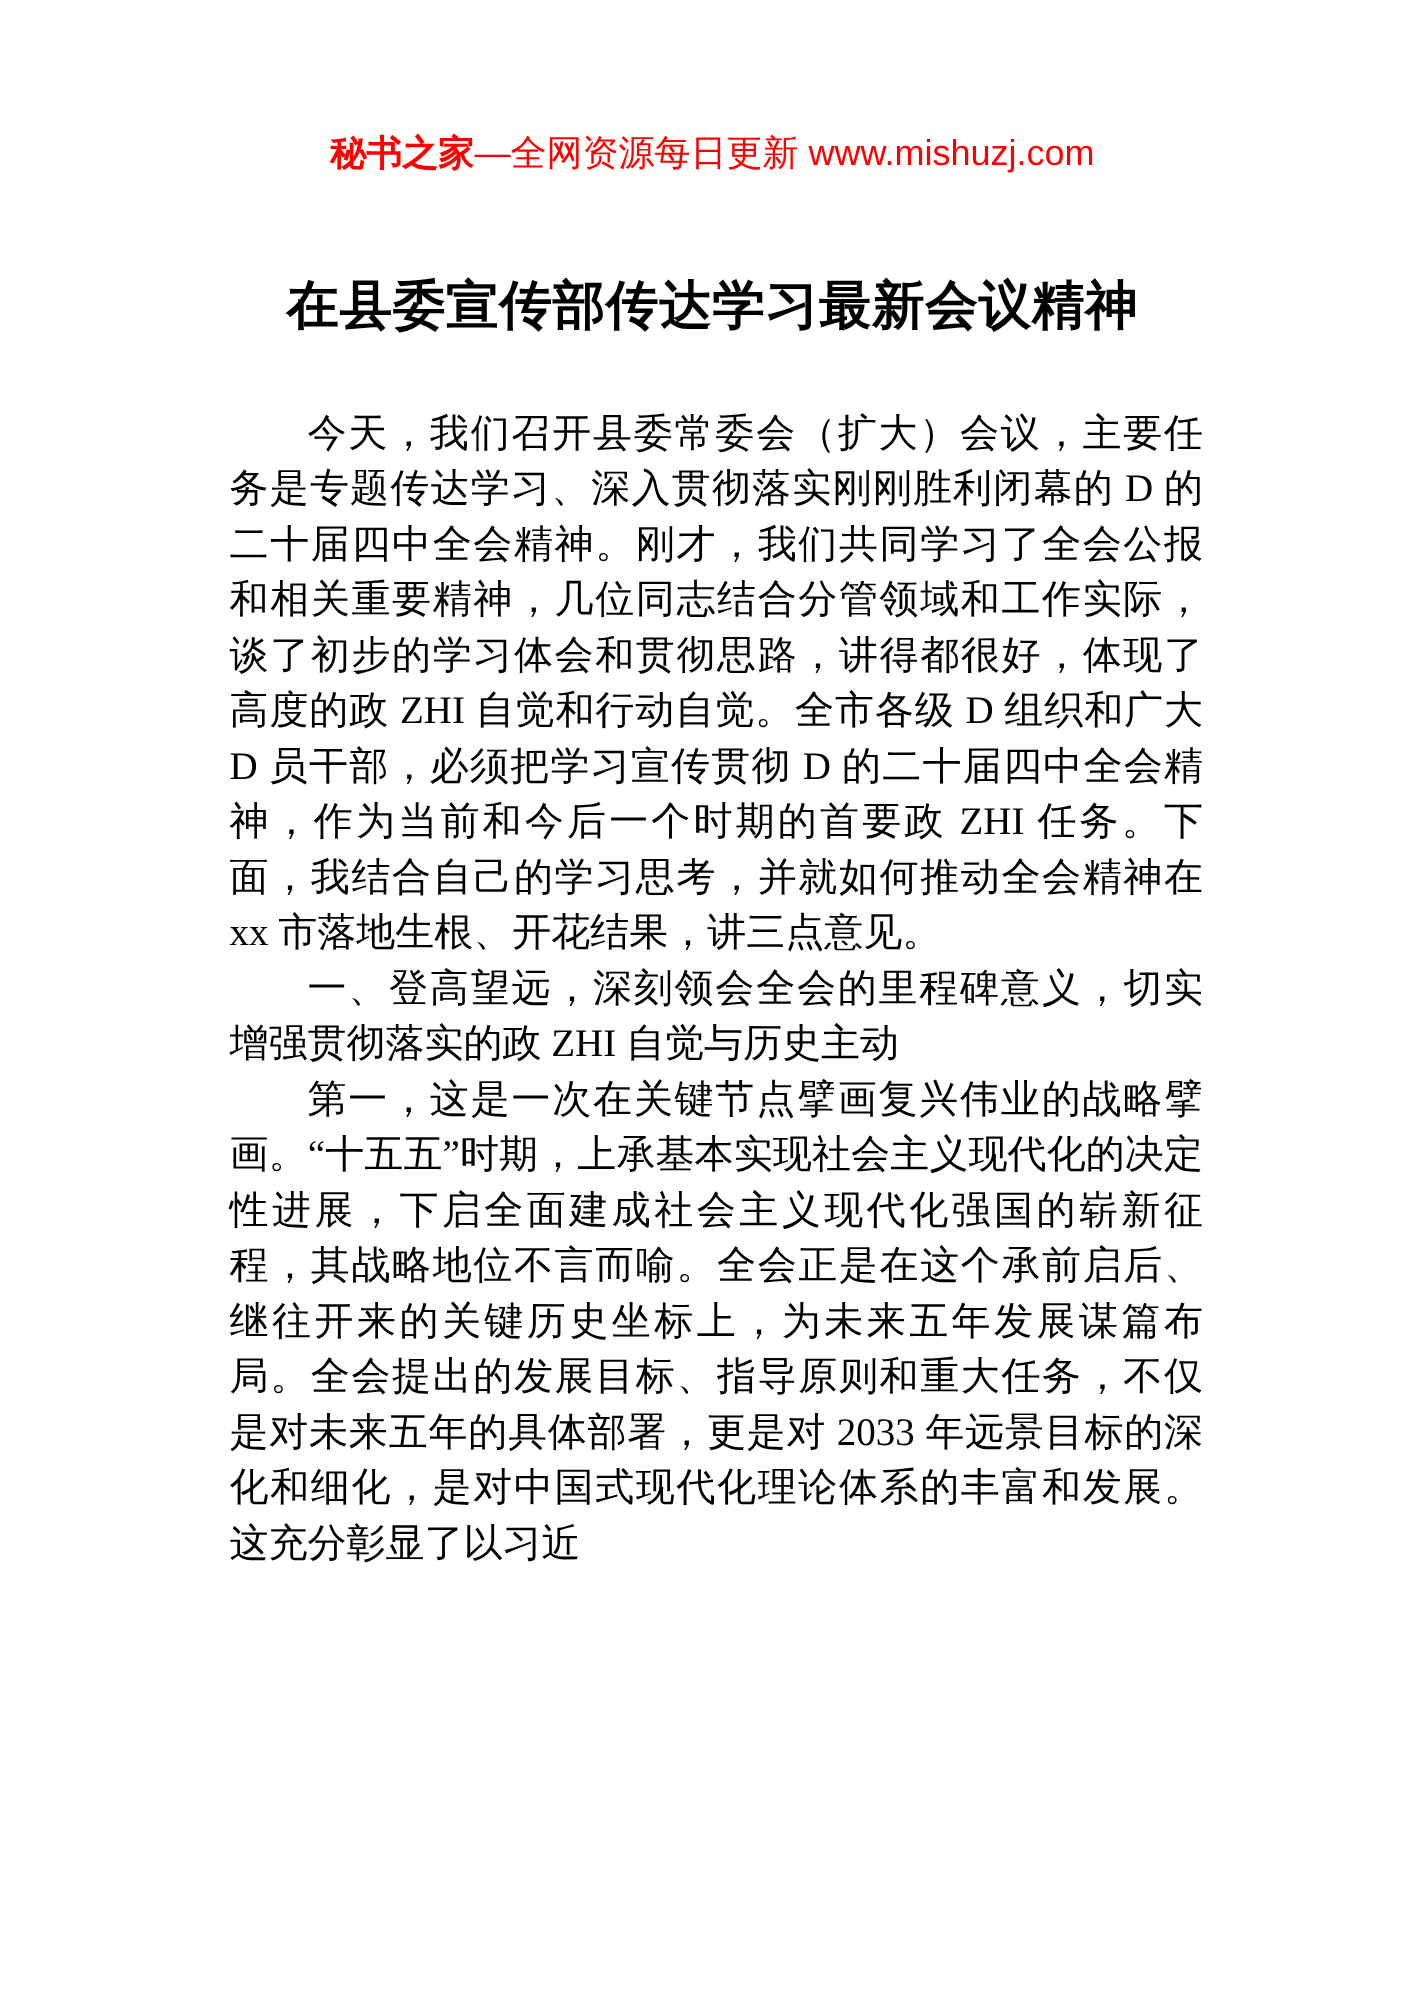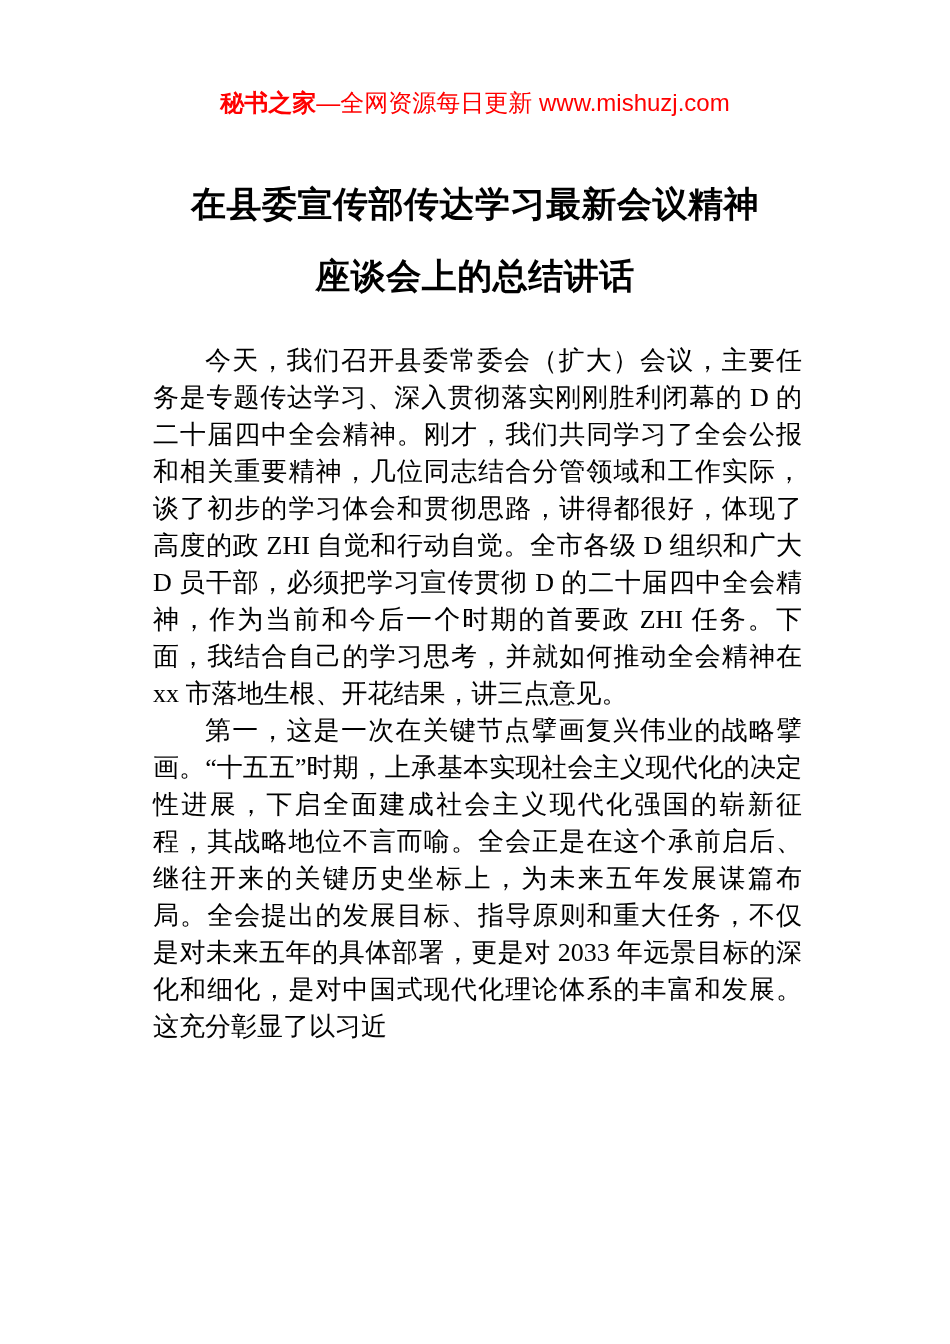--- a/index.html
+++ b/index.html
@@ -52,21 +52,21 @@
 </style>
 </head>
 <body>
 
 <div class="page">
 
   <div class="site-header"><span class="site-name">秘书之家</span><span>—全网资源每日更新 </span><a class="site-url">www.mishuzj.com</a></div>
 
   <h1 class="doc-title">
     <span class="title-line">在县委宣传部传达学习最新会议精神</span>
-    <span class="title-line">座谈会上的总结讲话</span>
   </h1>
 
   <div class="doc-body">
       <p class="para indent">今天，我们召开县委常委会（扩大）会议，主要任务是专题传达学习、深入贯彻落实刚刚胜利闭幕的 D 的二十届四中全会精神。刚才，我们共同学习了全会公报和相关重要精神，几位同志结合分管领域和工作实际，谈了初步的学习体会和贯彻思路，讲得都很好，体现了高度的政 ZHI 自觉和行动自觉。全市各级 D 组织和广大 D 员干部，必须把学习宣传贯彻 D 的二十届四中全会精神，作为当前和今后一个时期的首要政 ZHI 任务。下面，我结合自己的学习思考，并就如何推动全会精神在 xx 市落地生根、开花结果，讲三点意见。</p>
+      <p class="para indent">一、登高望远，深刻领会全会的里程碑意义，切实增强贯彻落实的政 ZHI 自觉与历史主动</p>
       <p class="para indent">第一，这是一次在关键节点擘画复兴伟业的战略擘画。“十五五”时期，上承基本实现社会主义现代化的决定性进展，下启全面建成社会主义现代化强国的崭新征程，其战略地位不言而喻。全会正是在这个承前启后、继往开来的关键历史坐标上，为未来五年发展谋篇布局。全会提出的发展目标、指导原则和重大任务，不仅是对未来五年的具体部署，更是对 2033 年远景目标的深化和细化，是对中国式现代化理论体系的丰富和发展。这充分彰显了以习近</p>
     </div>
 
 </div>
 
 </body></html>

